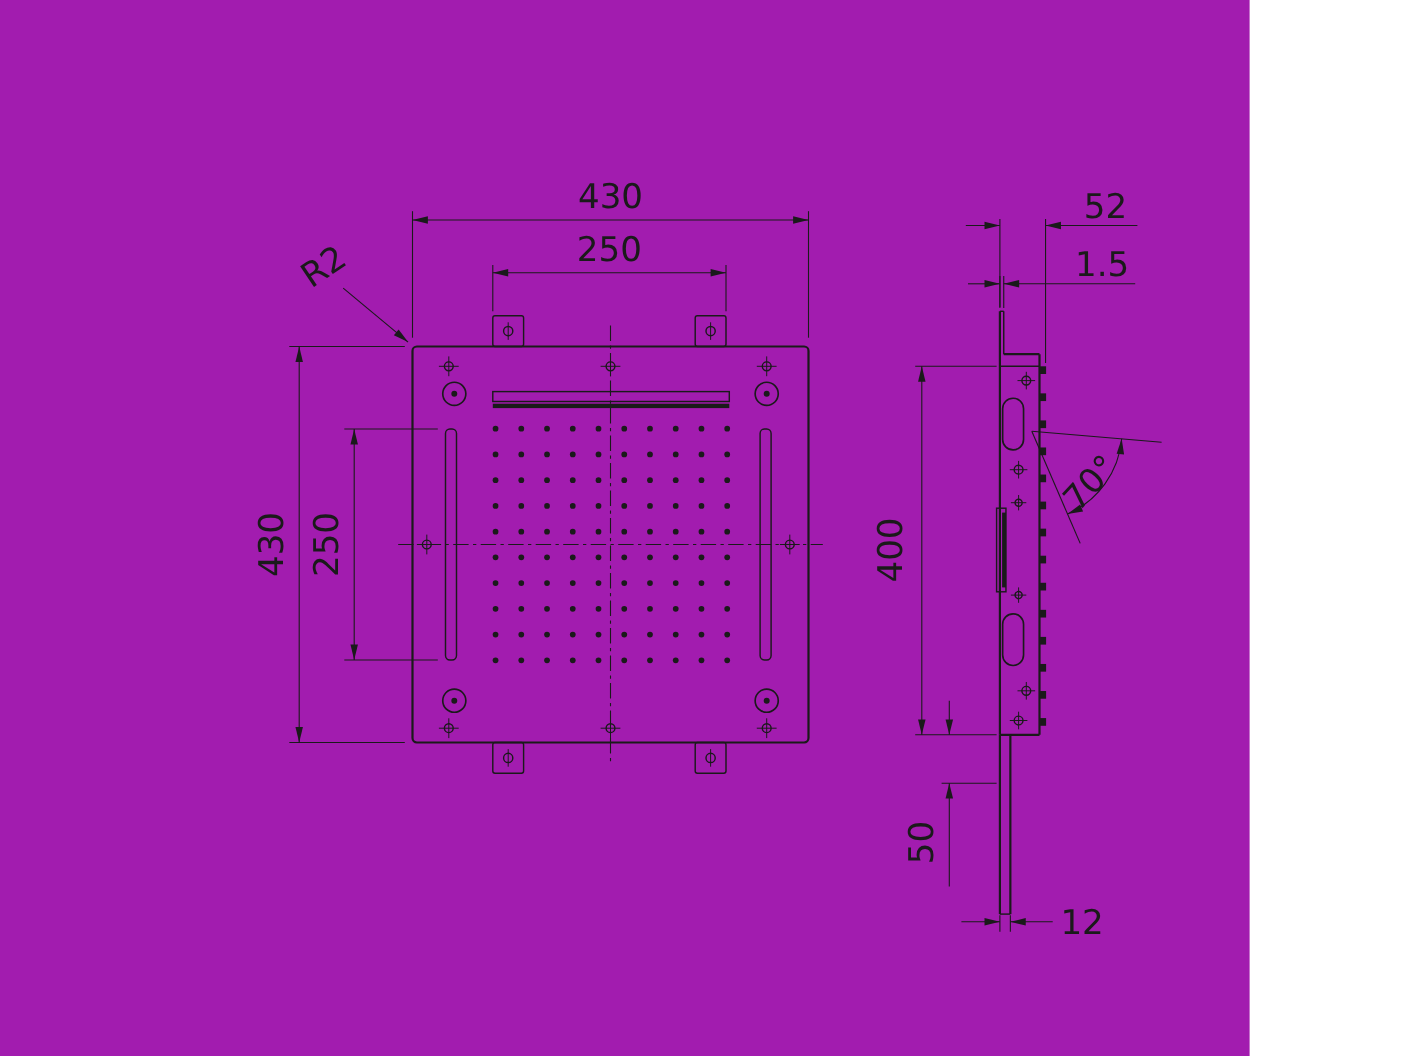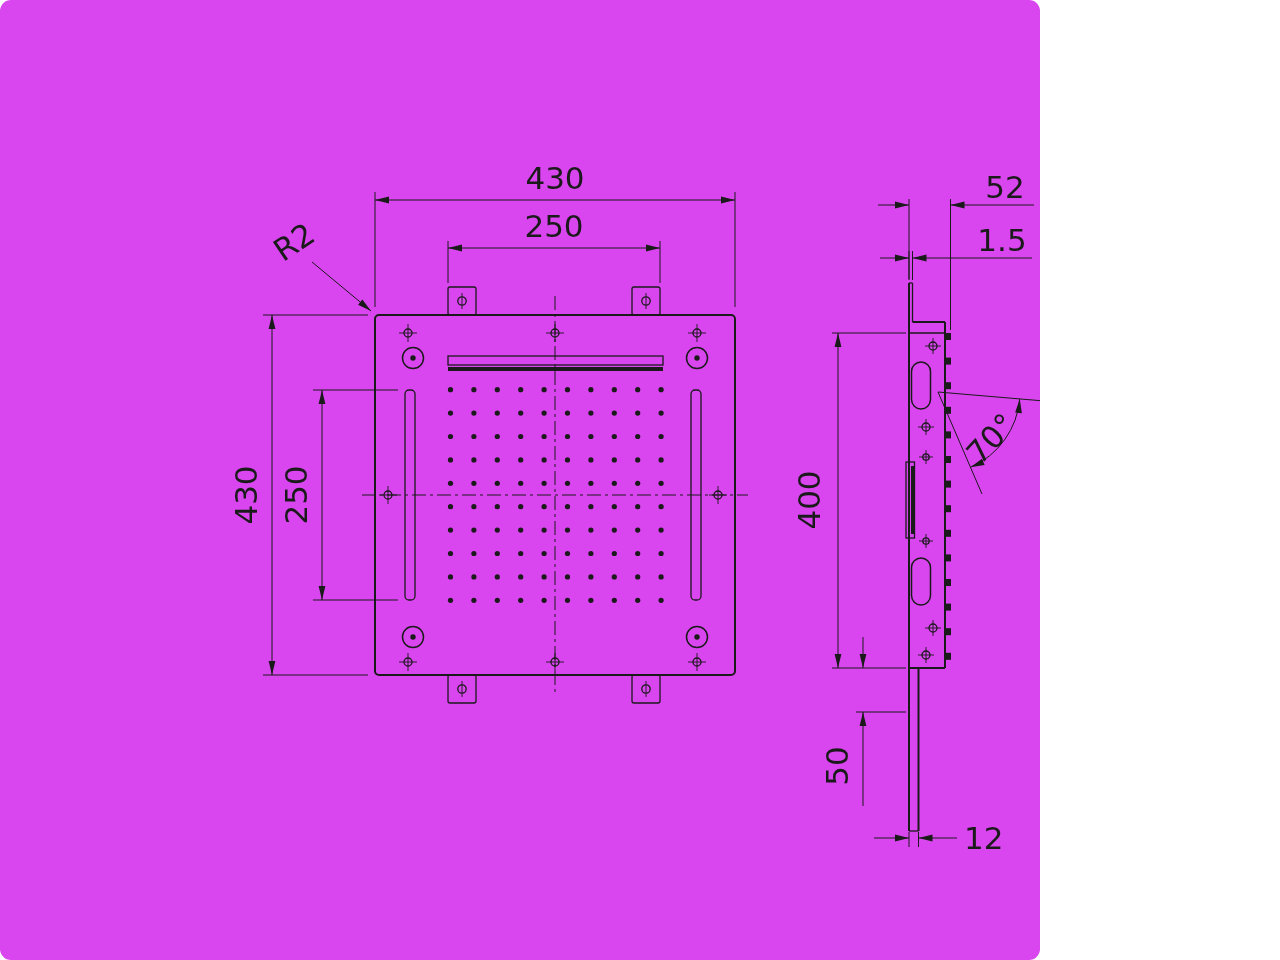--- a/index.html
+++ b/index.html
@@ -1,16 +1,16 @@
 <!DOCTYPE html>
 <html><head>
 <meta charset="utf-8">
 <style>
   html,body{margin:0;padding:0;background:#ffffff;}
-  .stage{width:1040px;height:960px;background:#d946ef;overflow:hidden;font-family:"DejaVu Sans","Liberation Sans",sans-serif;border-radius:11px;}
+  .stage{width:1136px;height:960px;background:#a21caf;overflow:hidden;font-family:"DejaVu Sans","Liberation Sans",sans-serif;}
   svg{display:block;}
   .outline{fill:none;stroke:#1a1a1a;stroke-width:2;}
   .thin{fill:none;stroke:#1a1a1a;stroke-width:1.3;}
   .thin2{fill:none;stroke:#1a1a1a;stroke-width:1.5;}
   .dim{fill:none;stroke:#1a1a1a;stroke-width:1;}
   .tick{stroke:#1a1a1a;stroke-width:0.9;}
   .cl{fill:none;stroke:#1a1a1a;stroke-width:1;stroke-dasharray:14 4 3 4;}
   .fillk{fill:#1a1a1a;stroke:none;}
   text.dimtext{font-size:31px;fill:#1a1a1a;font-family:"DejaVu Sans","Liberation Sans",sans-serif;}
 </style>

